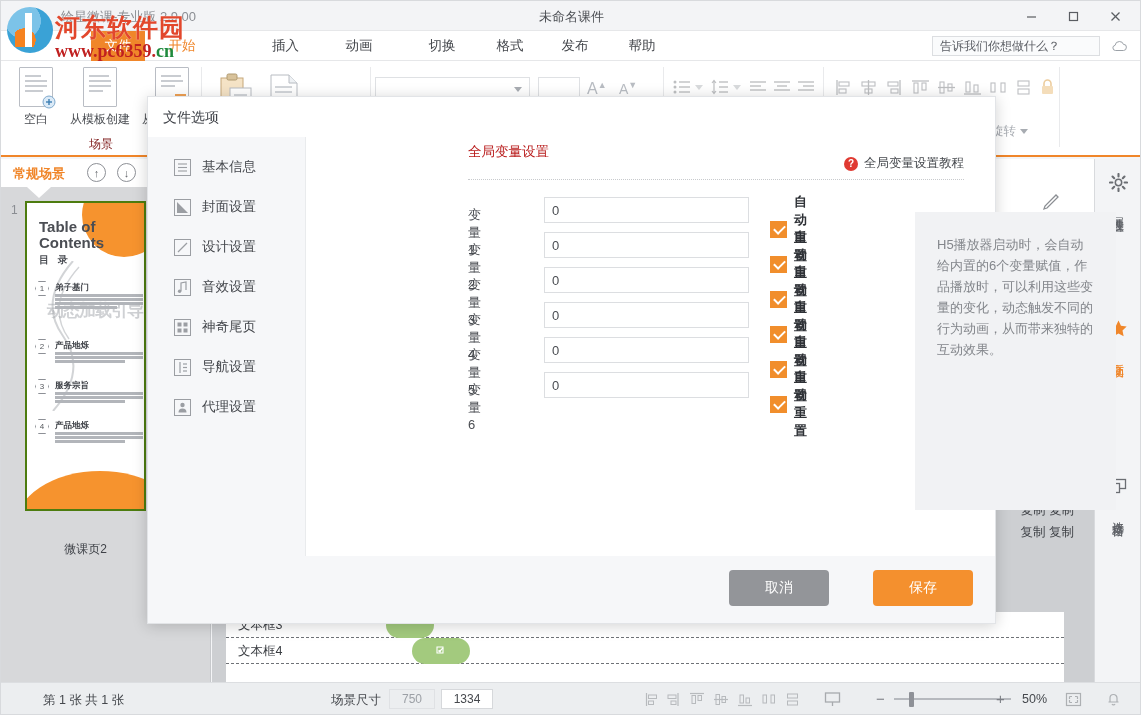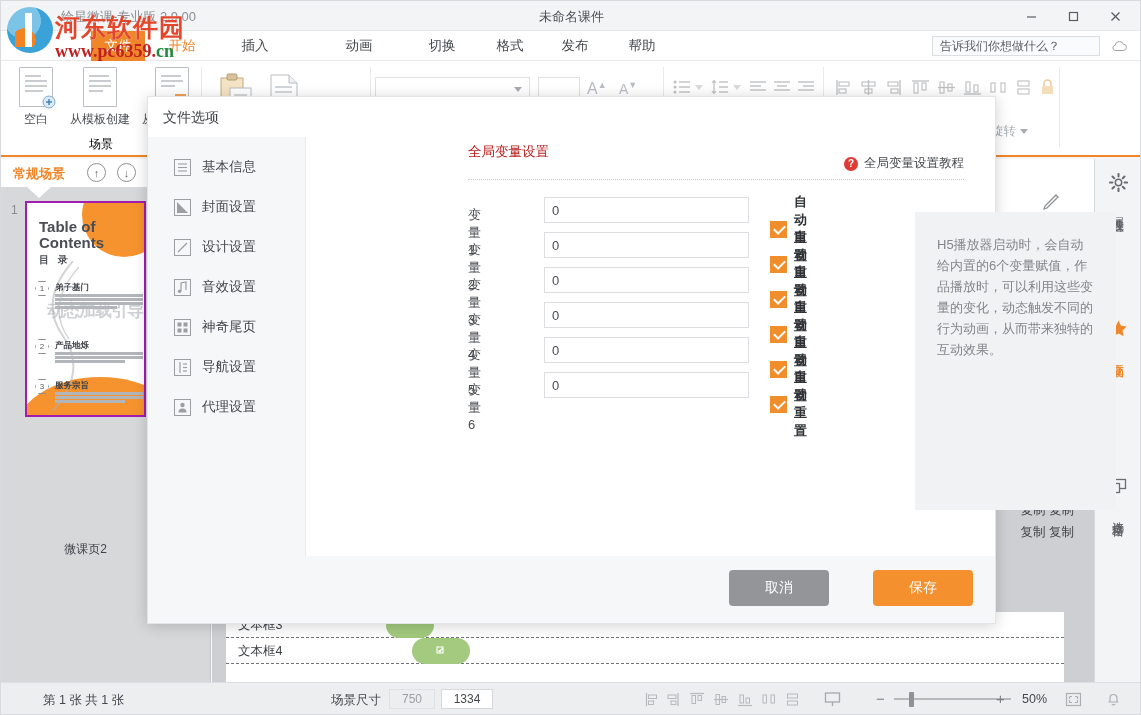--- a/index.html
+++ b/index.html
@@ -85,21 +85,21 @@
     position: absolute; top: 60px; left: 0; width: 1141px; height: 96px;
     background: #ffffff; border-bottom: 2px solid #f0862a;
   }
   .rgroup { position: absolute; top: 0; height: 94px; }
   .rsep { position: absolute; top: 6px; width: 1px; height: 80px; background: #e9eaec; }
   .bigbtn { position: absolute; top: 6px; width: 58px; text-align: center; cursor: default; }
   .bigbtn .gl { display: block; margin: 0 auto; }
   .bigbtn .lbl { display: block; margin-top: 4px; font-size: 12px; color: #4a4d52; white-space: nowrap; }
   .grouplabel {
     position: absolute; bottom: 2px; width: 100%; text-align: center;
-    font-size: 12px; color: #000000;
+    font-size: 12px; color: #7f1d1d;
   }
   .docicon {
     width: 34px; height: 40px; border: 1px solid #b9bdc4; background: #fff;
     position: relative; margin: 0 auto; border-radius: 1px;
   }
   .docicon .ln { position: absolute; left: 5px; height: 2px; background: #c9ccd1; }
   .smallbtn { position: absolute; display: flex; align-items: center; gap: 4px; cursor: default; }
   .smallbtn .lbl { font-size: 12.5px; color: #3e4146; }
   .fontbox {
     position: absolute; top: 16px; height: 22px; border: 1px solid #dfe1e4; background: #fff;
@@ -120,21 +120,21 @@
   .lp-title { position: absolute; left: 12px; top: 6px; font-size: 13px; color: #f0862a; font-weight: bold; }
   .circbtn {
     position: absolute; top: 4px; width: 19px; height: 19px; border-radius: 50%;
     border: 1px solid #8d9096; display: flex; align-items: center; justify-content: center;
     color: #63666b; font-size: 11px; background: #fff; cursor: default;
   }
   .lp-notch {
     position: absolute; top: 28px; left: 26px; width: 0; height: 0;
     border-left: 12px solid transparent; border-right: 12px solid transparent; border-top: 11px solid #fff;
   }
-  .thumbwrap { position: absolute; left: 24px; top: 42px; width: 121px; height: 216px; border: 2px solid #a21caf; background: #fff; overflow: hidden; }
+  .thumbwrap { position: absolute; left: 24px; top: 42px; width: 121px; height: 310px; border: 2px solid #4d7c0f; background: #fff; overflow: hidden; }
   .thumbnum { position: absolute; left: 10px; top: 44px; font-size: 12px; color: #8a8d92; }
   .thumb-label { position: absolute; left: 24px; top: 382px; width: 121px; text-align: center; font-size: 12px; color: #3f4248; }
   
   .t-orange-tr { position: absolute; right: -22px; top: -30px; width: 84px; height: 84px; background: #f6932e; border-radius: 50%; }
   .t-orange-br { position: absolute; left: -12px; bottom: -42px; width: 170px; height: 80px; background: #f6932e; border-radius: 50% 50% 0 0 / 70% 70% 0 0; }
   .t-title { position: absolute; left: 12px; top: 16px; font-size: 15px; line-height: 16px; font-weight: bold; color: #4b4e54; font-family: "Liberation Sans", sans-serif; }
   .t-sub { position: absolute; left: 12px; top: 50px; font-size: 10px; font-weight: bold; color: #4b4e54; letter-spacing: 3px; }
   .t-item { position: absolute; left: 8px; width: 110px; }
   .t-hex {
     position: absolute; left: 0; top: 0; width: 14px; height: 15px; border: 1px solid #8d9096;
@@ -275,21 +275,21 @@
 
   <div class="watermark">
     <div class="wm-logo"></div>
     <div class="wm-text1">河东软件园</div>
     <div class="wm-text2"><span>www.pc6359.</span><span class="cn">cn</span></div>
   </div>
 
   <div class="ribbon-tabs">
     <div class="tab file" style="left:90px;">文件</div>
     <div class="tab active" style="left:150px;">开始</div>
-    <div class="tab" style="left:223px;width:62px;">插入</div>
+    <div class="tab" style="left:236px;width:62px;text-align:right;">插入</div>
     <div class="tab" style="left:327px;width:62px;">动画</div>
     <div class="tab" style="left:410px;width:62px;">切换</div>
     <div class="tab" style="left:478px;width:62px;">格式</div>
     <div class="tab" style="left:543px;width:62px;">发布</div>
     <div class="tab" style="left:610px;width:62px;">帮助</div>
 
     <div class="searchbox">告诉我们你想做什么？</div>
     <svg class="cloud-ic" viewBox="0 0 20 16">
       <path d="M4 13 Q1 13 1 10 Q1 7.6 3.4 7.3 Q4 3 8.2 3 Q12 3 12.7 6.2 Q16 6 16 9.2 Q16 13 12.8 13 Z" fill="none" stroke="#9aa0a6" stroke-width="1.1"></path>
     </svg>

